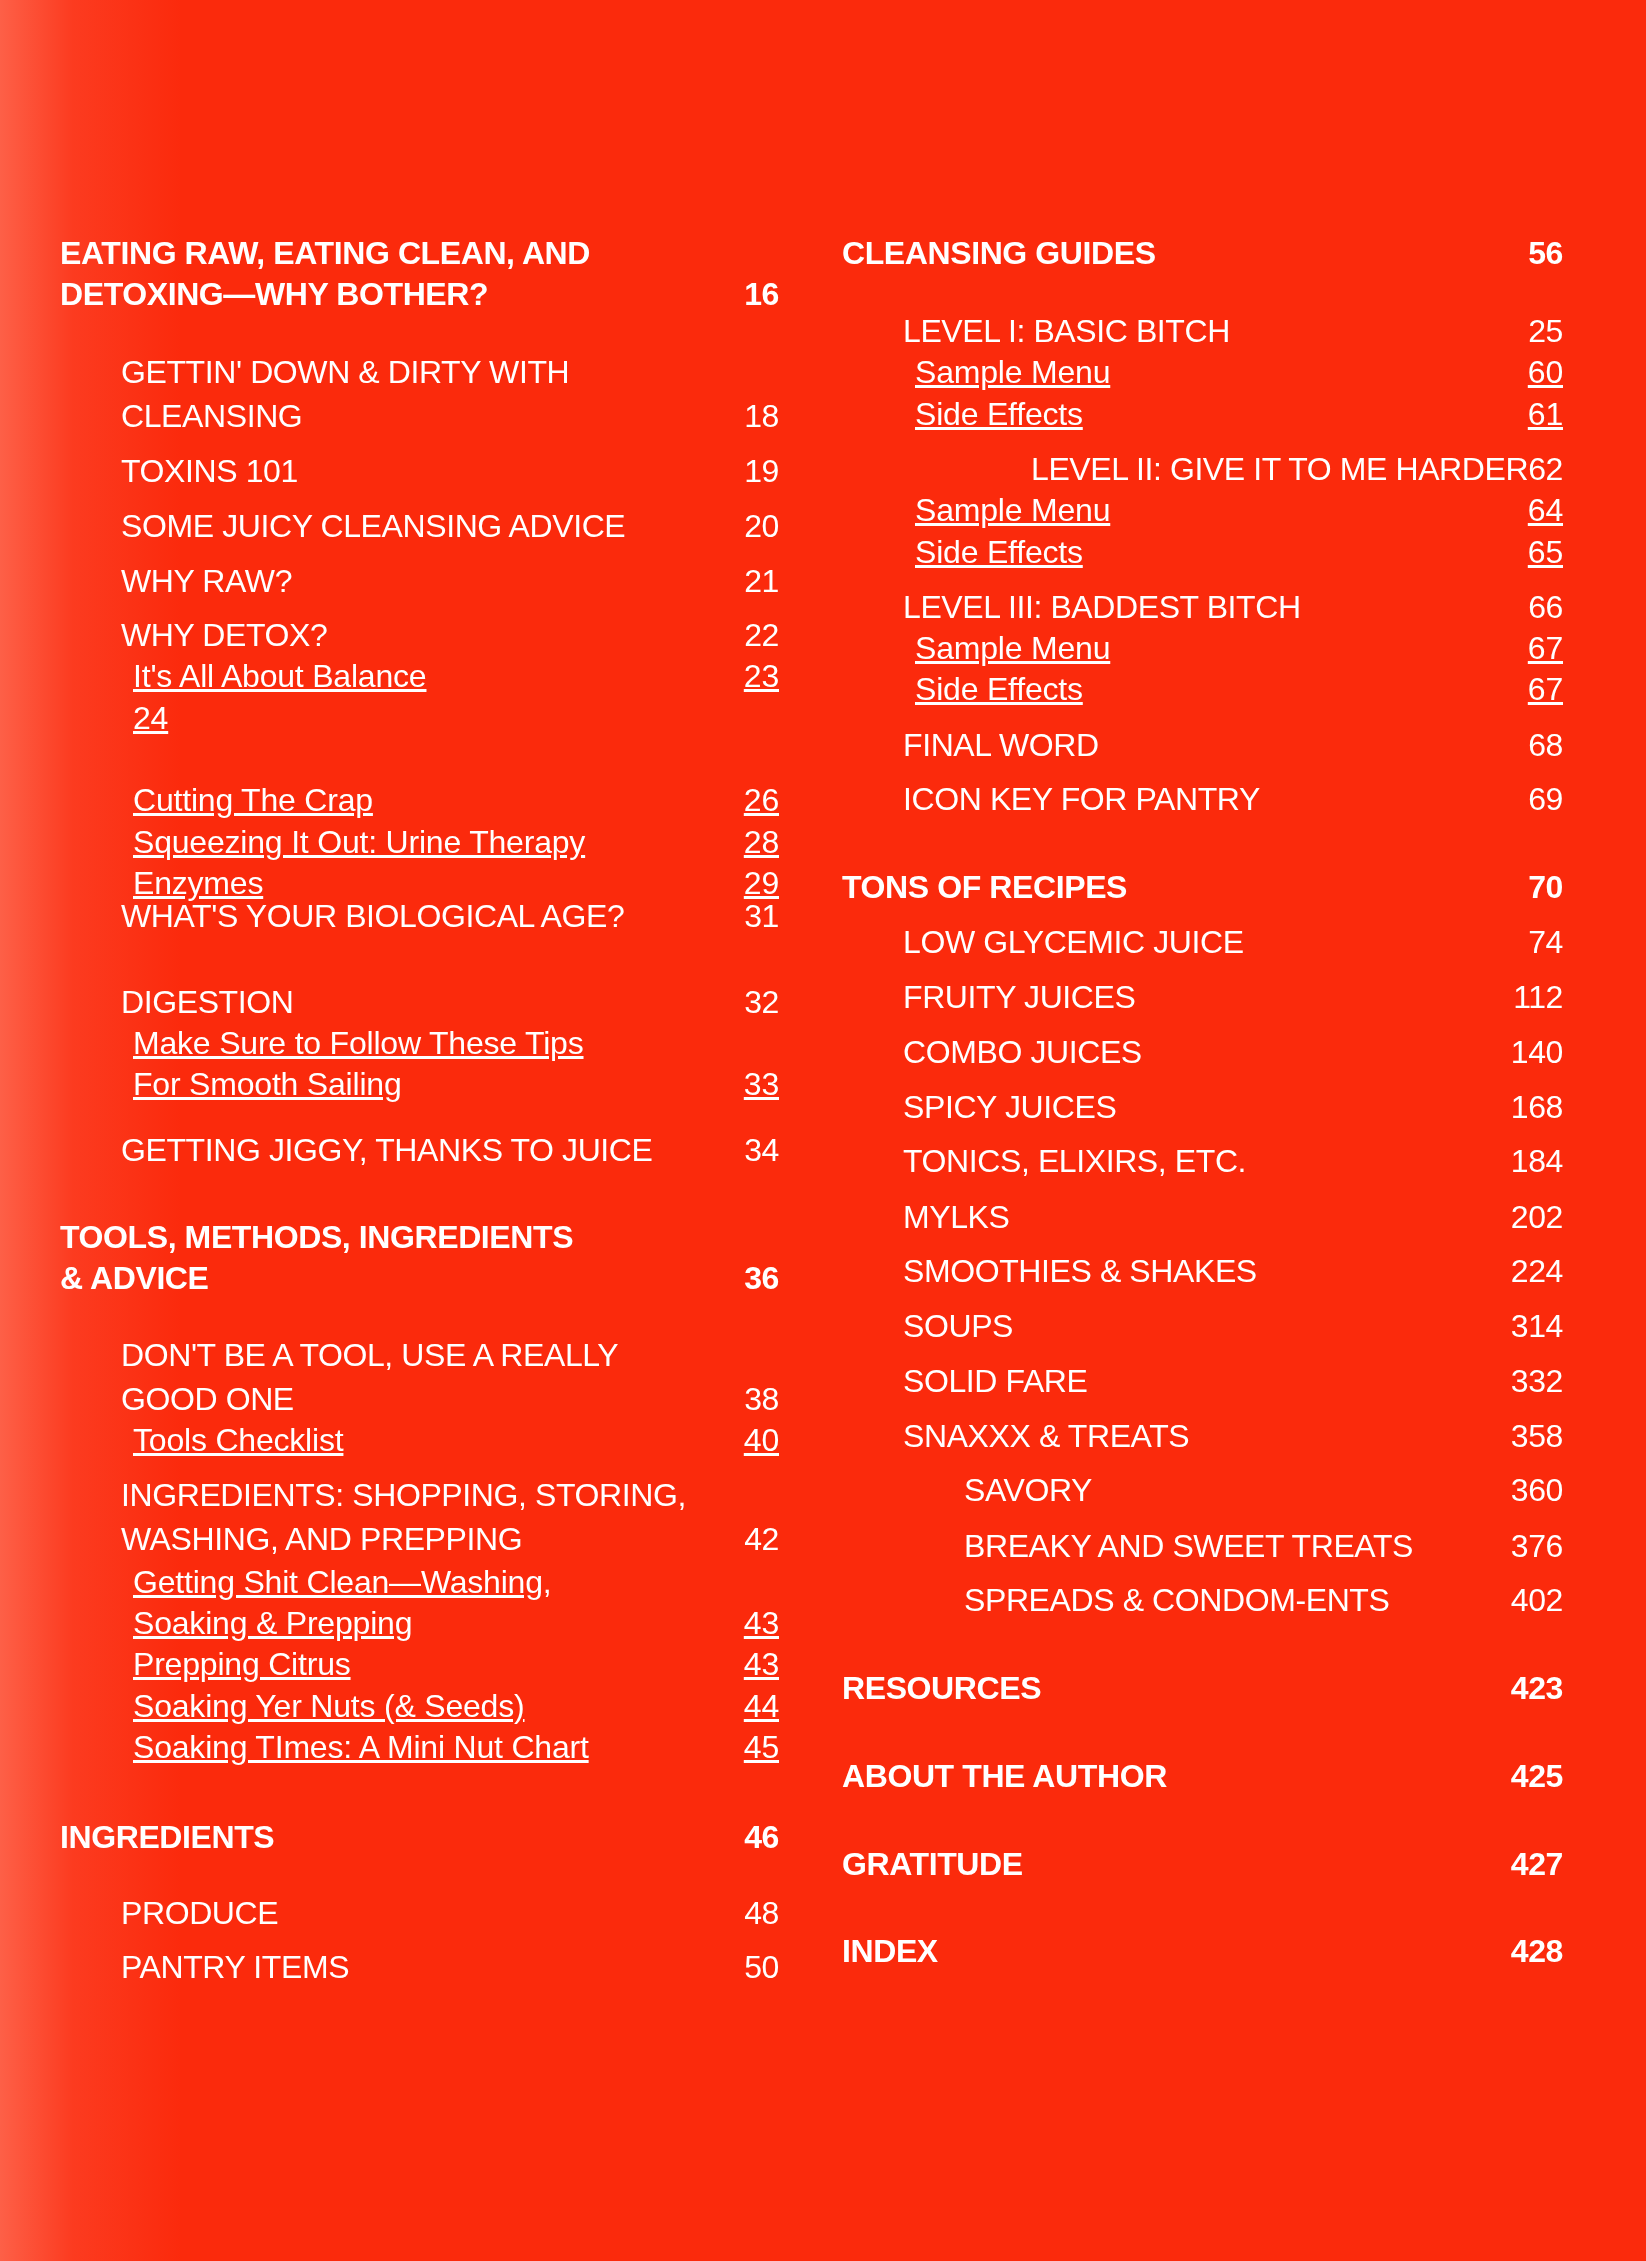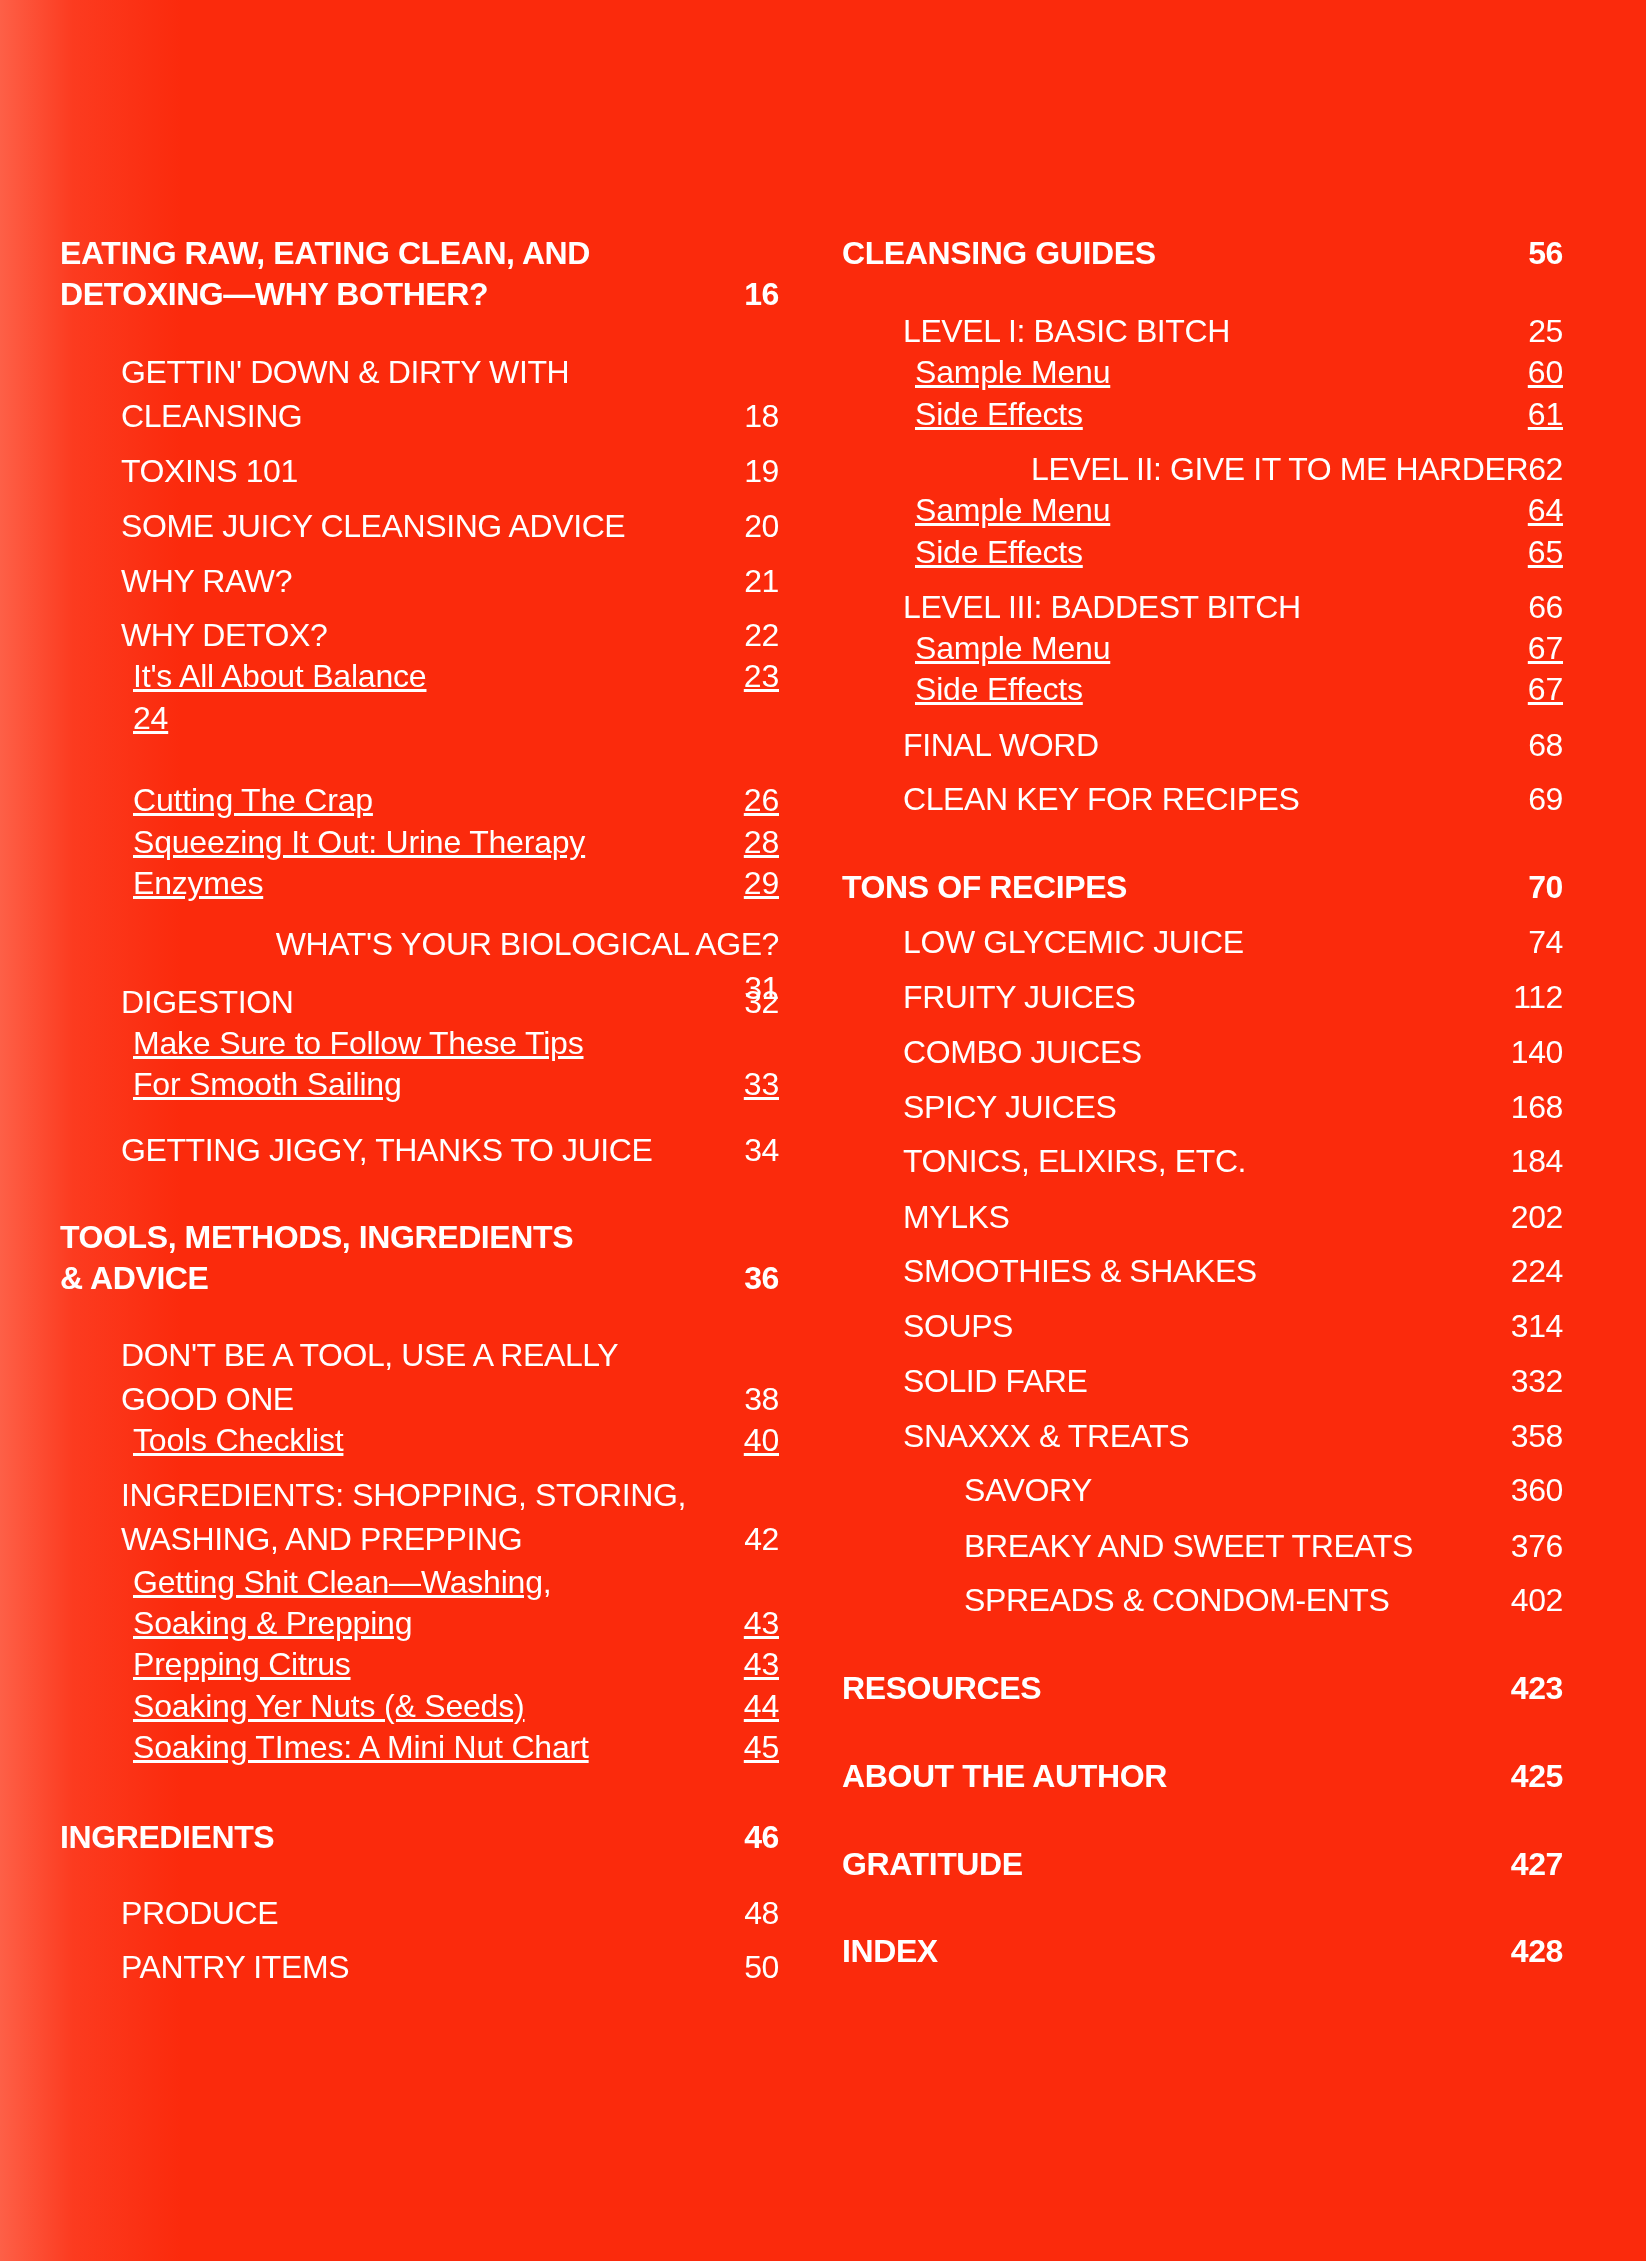--- a/index.html
+++ b/index.html
@@ -75,21 +75,21 @@
     <span class="page">26</span>
   </div>
     <div class="row lvl2" style="top: 822px;">
     <span class="label">Squeezing It Out: Urine Therapy</span>
     <span class="page">28</span>
   </div>
     <div class="row lvl2" style="top: 863px;">
     <span class="label">Enzymes</span>
     <span class="page">29</span>
   </div>
-    <div class="row lvl1" style="top: 922px; flex-direction: column;">
+    <div class="row lvl1" style="top: 894px;">
     <span class="label">WHAT'S YOUR BIOLOGICAL AGE?</span>
     <span class="page">31</span>
   </div>
     <div class="row lvl1" style="top: 980px;">
     <span class="label">DIGESTION</span>
     <span class="page">32</span>
   </div>
     <div class="row lvl2" style="top: 1023px;">
     <span class="label">Make Sure to Follow These Tips
 For Smooth Sailing</span>
@@ -187,21 +187,21 @@
   </div>
     <div class="row lvl2" style="top: 669px;">
     <span class="label">Side Effects</span>
     <span class="page">67</span>
   </div>
     <div class="row lvl1" style="top: 723px;">
     <span class="label">FINAL WORD</span>
     <span class="page">68</span>
   </div>
     <div class="row lvl1" style="top: 777px;">
-    <span class="label">CLEAN KEY FOR RECIPES</span>
+    <span class="label">ICON KEY FOR PANTRY</span>
     <span class="page">69</span>
   </div>
     <div class="row lvl0" style="top: 867px;">
     <span class="label">TONS OF RECIPES</span>
     <span class="page">70</span>
   </div>
     <div class="row lvl1" style="top: 920px;">
     <span class="label">LOW GLYCEMIC JUICE</span>
     <span class="page">74</span>
   </div>

